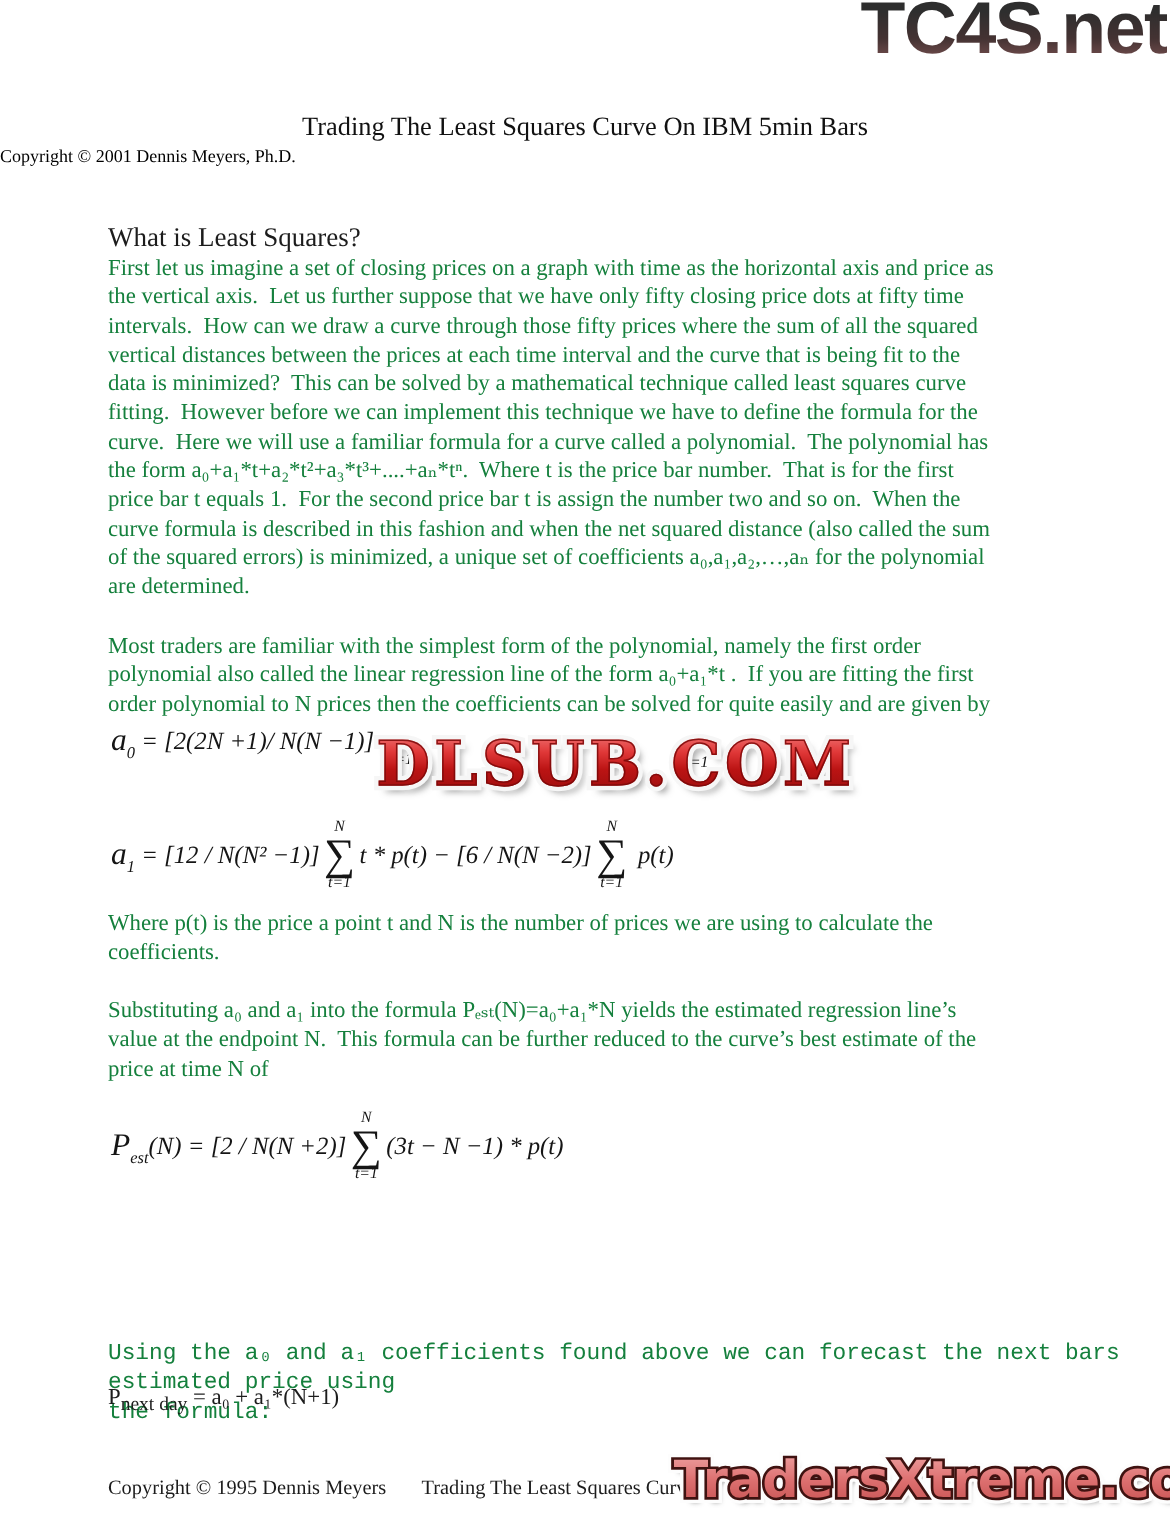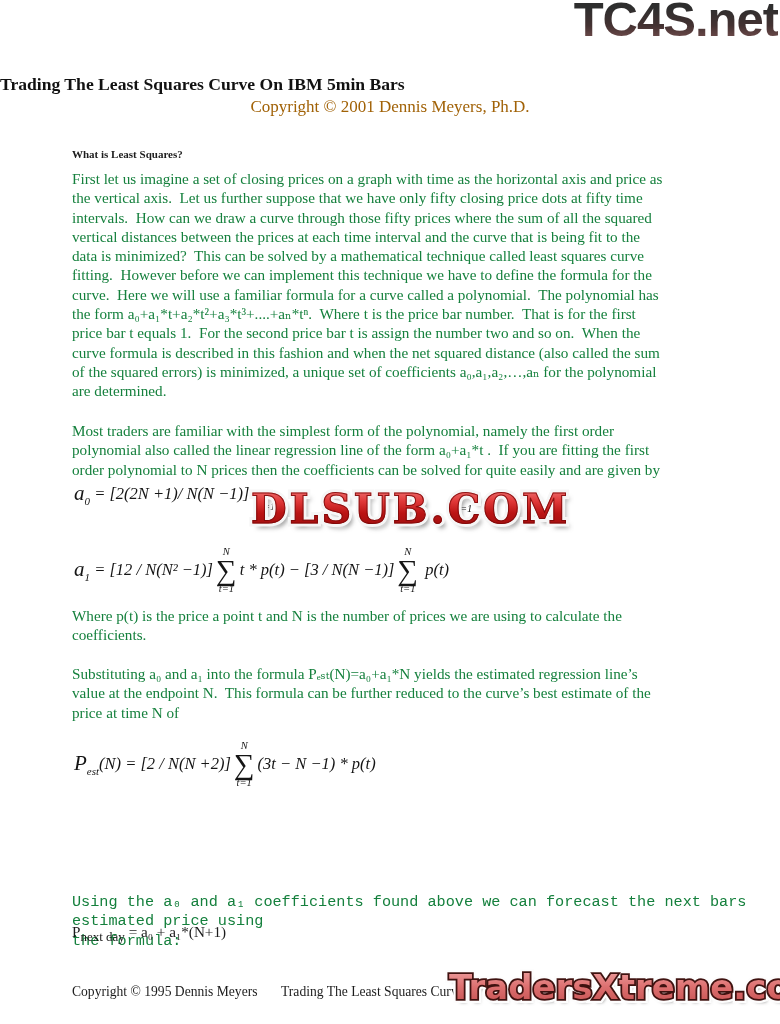--- a/index.html
+++ b/index.html
@@ -4,31 +4,31 @@
 <style>
   * { margin:0; padding:0; box-sizing:border-box; }
   body { background:#ffffff; font-family:"Liberation Serif","DejaVu Serif",serif; }
   .page {
     position:relative; width:780px; height:1024px; background:#ffffff;
     overflow:hidden; color:#1c1c1c;
   }
 
   
   .title {
-    position:absolute; left:0; top:74px; width:780px; 
-    font-size:17.6px; font-weight:bold; color:#111;
+    position:absolute; left:0; top:74px; width:780px; text-align:center;
+    font-size:17.6px; font-weight:normal; color:#111;
   }
   .subtitle {
-    position:absolute; left:0; top:97px; width:780px; text-align:center;
-    font-size:17px; color:#a16207;
+    position:absolute; left:0; top:97px; width:780px; text-align:left;
+    font-size:12px; color:#000000;
   }
 
   
   .heading {
-    position:absolute; left:72px; top:148px; font-size:11px; font-weight:bold;
+    position:absolute; left:72px; top:148px; font-size:18px; font-weight:normal;
   }
   .para {
     position:absolute; left:72px; width:700px;
     font-size:15.2px; line-height:19.3px; white-space:pre-wrap; color:#15803d;
   }
   .p1 { top:169px; }
   .p2 { top:421px; }
   .p3 { top:606px; }
   .p4 { top:664px; }
   .p5 { top:806px; }
@@ -135,21 +135,21 @@
     <span class="f1-t1a">t=1</span>
     <span class="f1-t1b">t=1</span>
   </div>
 
   <div class="wm wm-dlsub">
     <span class="layer back">DLSUB.COM</span>
     <span class="layer front">DLSUB.COM</span>
   </div>
 
   <div class="frow f-a1">
-    <span class="flhs"><span>a</span><span class="flsub">1</span></span><span> = [12 / N(N² −1)]</span><span class="sum"><span class="top">N</span><span class="sym">∑</span><span class="bot">t=1</span></span><span>t * p(t) − [3 / N(N −1)]</span><span class="sum"><span class="top">N</span><span class="sym">∑</span><span class="bot">t=1</span></span><span> p(t)</span>
+    <span class="flhs"><span>a</span><span class="flsub">1</span></span><span> = [12 / N(N² −1)]</span><span class="sum"><span class="top">N</span><span class="sym">∑</span><span class="bot">t=1</span></span><span>t * p(t) − [6 / N(N −2)]</span><span class="sum"><span class="top">N</span><span class="sym">∑</span><span class="bot">t=1</span></span><span> p(t)</span>
   </div>
 
   <div class="para p3">Where p(t) is the price a point t and N is the number of prices we are using to calculate the
 coefficients.</div>
   <div class="para p4">Substituting a₀ and a₁ into the formula Pₑₛₜ(N)=a₀+a₁*N yields the estimated regression line’s
 value at the endpoint N.  This formula can be further reduced to the curve’s best estimate of the
 price at time N of</div>
 
   <div class="frow f-pest">
     <span class="flhs"><span>P</span><span class="flsub">est</span></span><span>(N) = [2 / N(N +2)]</span><span class="sum"><span class="top">N</span><span class="sym">∑</span><span class="bot">t=1</span></span><span>(3t − N −1) * p(t)</span>

